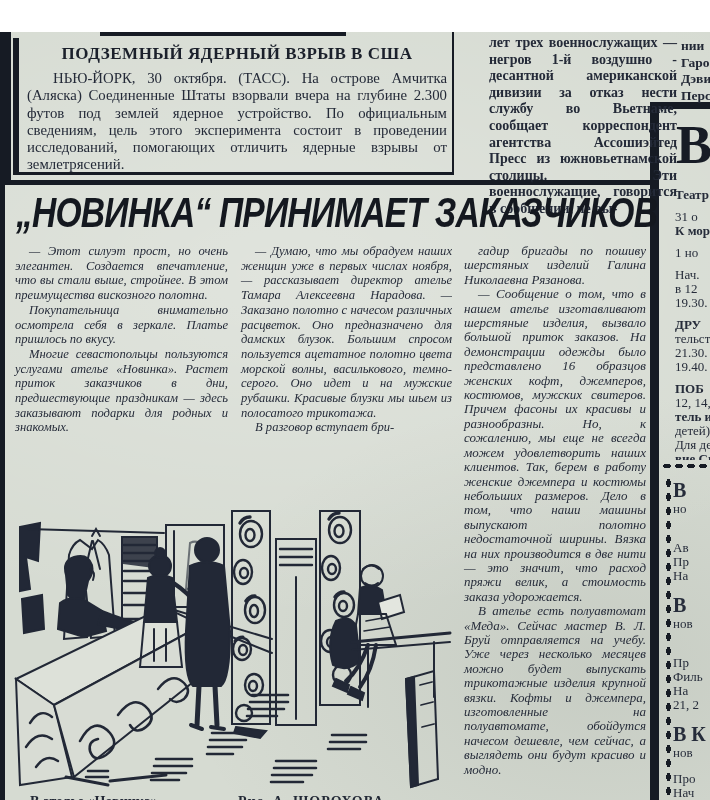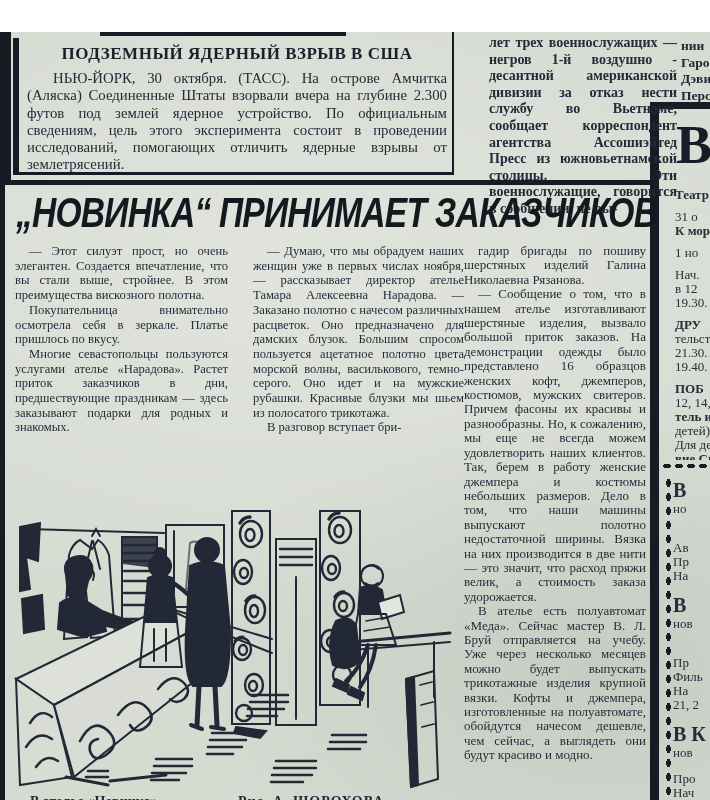--- a/index.html
+++ b/index.html
@@ -27,24 +27,24 @@
   .edge-frags { position:absolute; left:681px; top:6px; width:40px; }
   .edge-frags div { font-size:13.5px; line-height:16.5px; font-weight:600; white-space:nowrap; }
 
   
   .feature-headline { position:absolute; left:16px; top:157px; width:640px;
     font-family:"Liberation Sans", sans-serif; font-weight:bold; font-style:italic;
     font-size:42px; letter-spacing:-1px; white-space:nowrap;
     transform:scaleX(.8); transform-origin:left center; color:#14181f; }
 
   
-  .col { position:absolute; top:212px; text-align:justify; color:#262c3a; }
+  .col { position:absolute; top:212px; text-align:justify; color:#262c3a;font-style:italic; }
   .col p { text-indent:14px; }
   .col1 { left:15px;  width:213px; font-size:12.6px; line-height:14.7px; }
-  .col2 { left:253px; width:211px; font-size:12.6px; line-height:14.7px; }
+  .col2 { left:241px; width:211px; font-size:12.6px; line-height:14.7px; }
   .col3 { left:464px; width:182px; font-size:13px; line-height:14.4px; height:578px; }
 
   
   .illustration { position:absolute; left:14px; top:477px; width:438px; height:281px; }
   .caption { position:absolute; top:762px; font-size:14px; white-space:nowrap; }
   .cap-left  { left:30px;  font-weight:bold;text-align:center; }
   .cap-credit{ left:238px; font-weight:600; letter-spacing:1px; }
 
   
   .dash-h { position:absolute; left:2px; top:783px; width:644px; height:7px;
@@ -97,21 +97,21 @@
       <div>Гаро</div>
       <div>Дэвид</div>
       <div>Перс</div>
     </div>
 
   <div class="feature-headline">„НОВИНКА“ ПРИНИМАЕТ ЗАКАЗЧИКОВ</div>
 
   <div class="col col1">
       <p>— Этот силуэт прост, но очень элегантен. Создается впечатление, что вы стали выше, стройнее. В этом преимущества вискозного полотна.</p>
       <p>Покупательница внимательно осмотрела себя в зеркале. Платье пришлось по вкусу.</p>
-      <p>Многие севастопольцы пользуются услугами ателье «Нарадова». Растет приток заказчиков в дни, предшествующие праздникам — здесь заказывают подарки для родных и знакомых.</p>
+      <p>Многие севастопольцы пользуются услугами ателье «Новинка». Растет приток заказчиков в дни, предшествующие праздникам — здесь заказывают подарки для родных и знакомых.</p>
     </div>
   <div class="col col2">
       <p>— Думаю, что мы обрадуем наших женщин уже в первых числах ноября, — рассказывает директор ателье Тамара Алексеевна Нарадова. — Заказано полотно с начесом различных расцветок. Оно предназначено для дамских блузок. Большим спросом пользуется ацетатное полотно цвета морской волны, василькового, темно-серого. Оно идет и на мужские рубашки. Красивые блузки мы шьем из полосатого трикотажа.</p>
       <p>В разговор вступает бри-</p>
     </div>
   <div class="col col3">
       <p>гадир бригады по пошиву шерстяных изделий Галина Николаевна Рязанова.</p>
       <p>— Сообщение о том, что в нашем ателье изготавливают шерстяные изделия, вызвало большой приток заказов. На демонстрации одежды было представлено 16 образцов женских кофт, джемперов, костюмов, мужских свитеров. Причем фасоны их красивы и разнообразны. Но, к сожалению, мы еще не всегда можем удовлетворить наших клиентов. Так, берем в работу женские джемпера и костюмы небольших размеров. Дело в том, что наши машины выпускают полотно недостаточной ширины. Вязка на них производится в две нити — это значит, что расход пряжи велик, а стоимость заказа удорожается.</p>
       <p>В ателье есть полуавтомат «Меда». Сейчас мастер В. Л. Бруй отправляется на учебу. Уже через несколько месяцев можно будет выпускать трикотажные изделия крупной вязки. Кофты и джемпера, изготовленные на полуавтомате, обойдутся начесом дешевле, чем сейчас, а выглядеть они будут красиво и модно.</p>
     </div>

